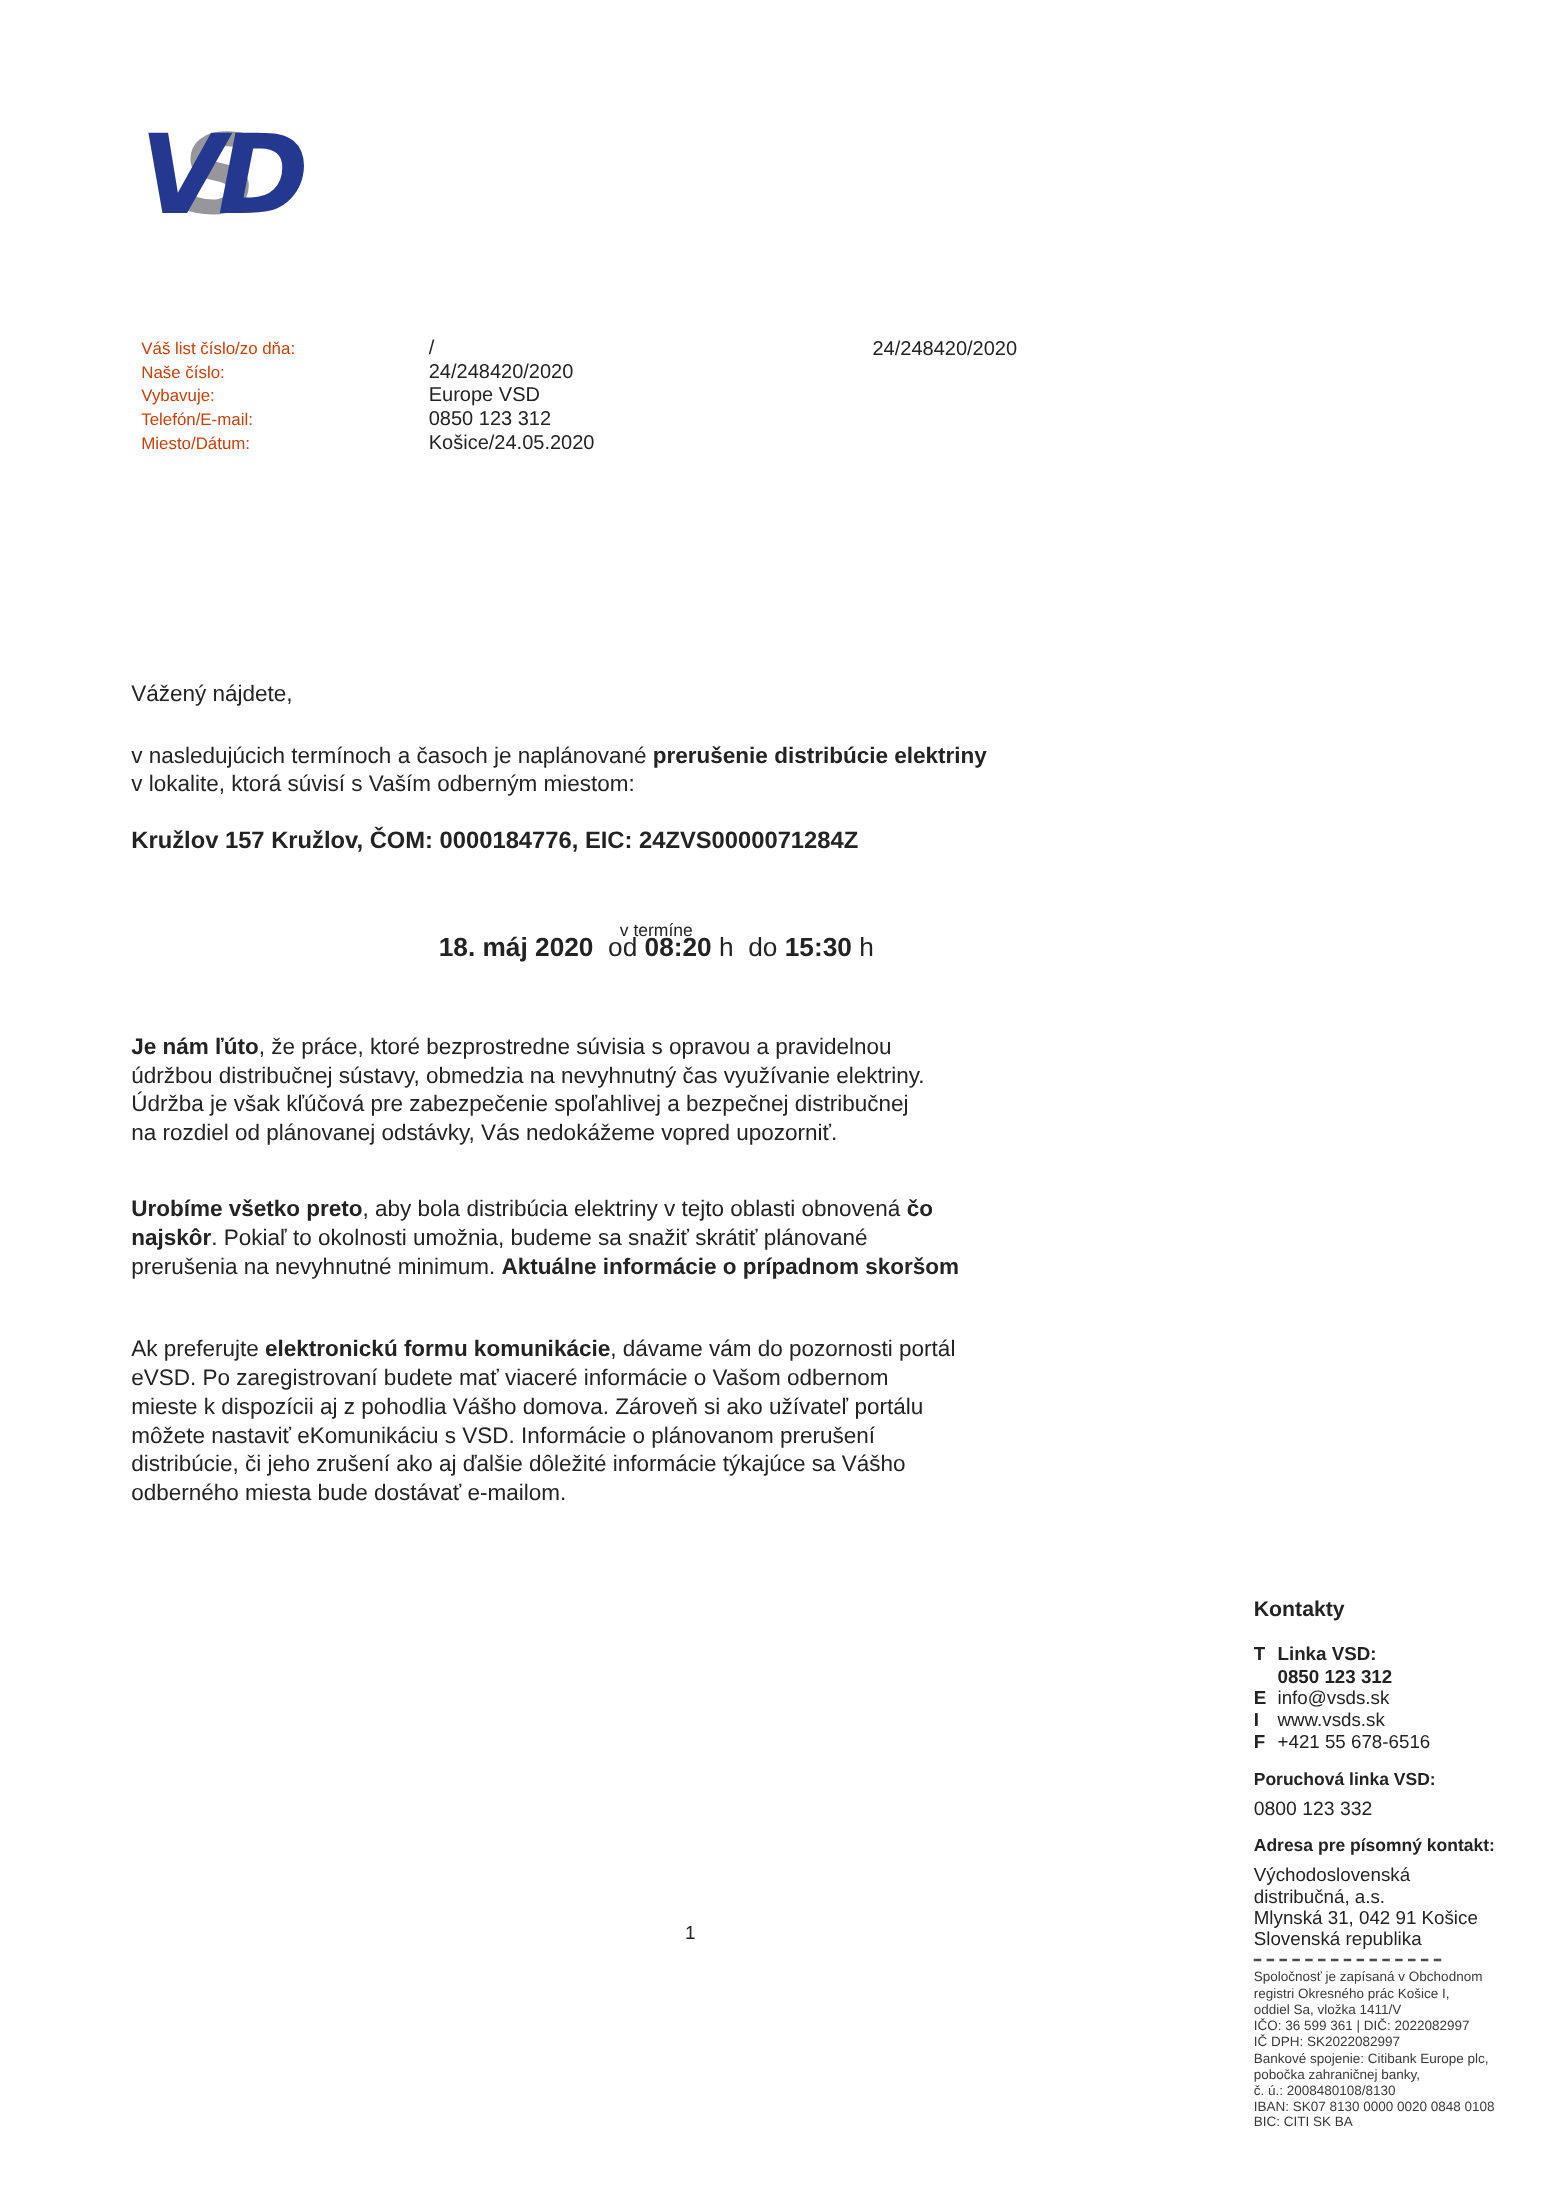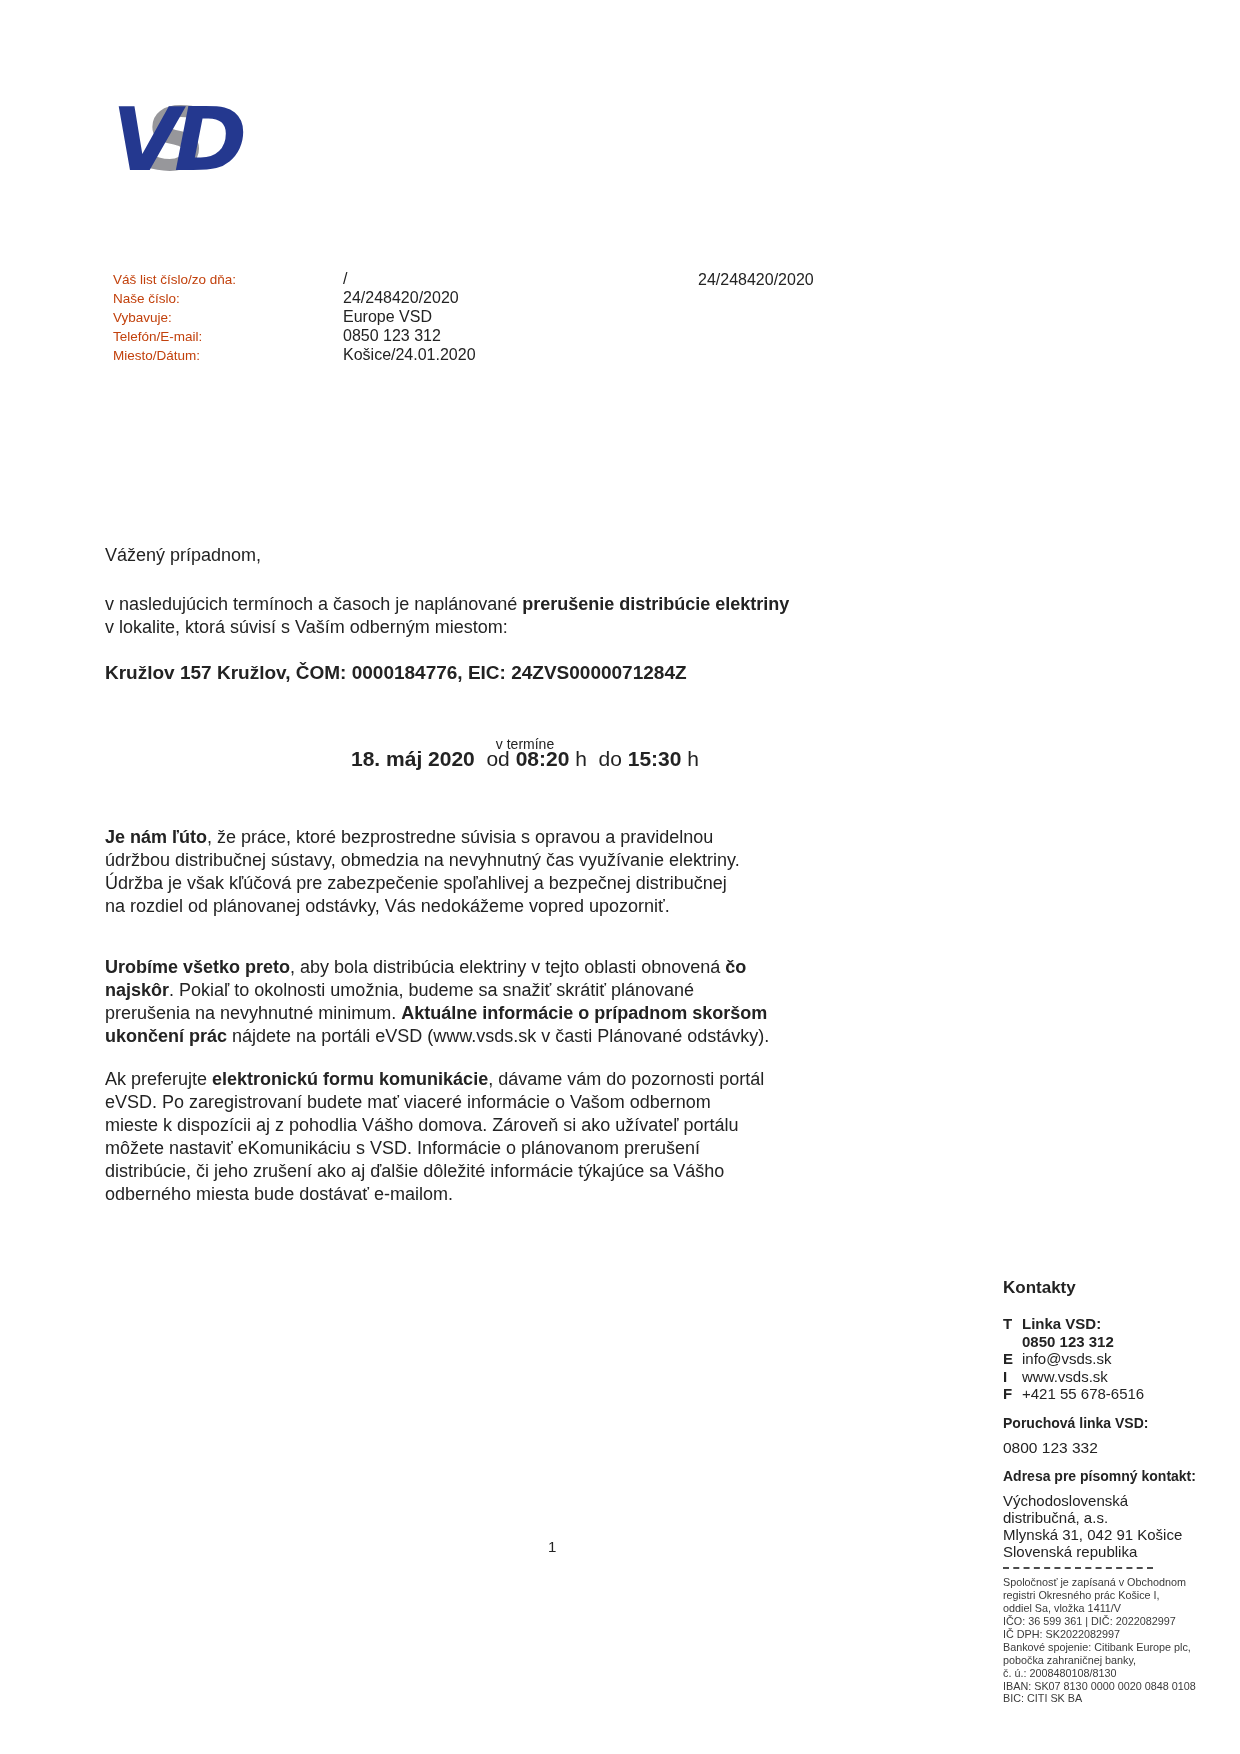--- a/index.html
+++ b/index.html
@@ -81,47 +81,46 @@
         <span class="meta-value">Europe VSD</span>
       </div>
 
       <div class="meta-row">
         <span class="meta-label">Telefón/E-mail:</span>
         <span class="meta-value">0850 123 312</span>
       </div>
 
       <div class="meta-row">
         <span class="meta-label">Miesto/Dátum:</span>
-        <span class="meta-value">Košice/24.01.2020</span>
+        <span class="meta-value">Košice/24.05.2020</span>
       </div>
     </div>
 
   <div class="recipient">
     <div class="recipient-ref">24/248420/2020</div>
   </div>
 
-  <div class="salutation">Vážený prípadnom,</div>
+  <div class="salutation">Vážený nájdete,</div>
   <div class="intro">
       <div class="tline"><span>v nasledujúcich termínoch a časoch je naplánované </span><span class="b">prerušenie distribúcie elektriny</span></div>
       <div class="tline"><span>v lokalite, ktorá súvisí s Vaším odberným miestom:</span></div>
     </div>
   <div class="subject">Kružlov 157 Kružlov, ČOM: 0000184776, EIC: 24ZVS0000071284Z</div>
   <div class="term-label">v termíne</div>
   <div class="term-date"><span class="b">18. máj 2020</span><span>  od </span><span class="b">08:20</span><span> h  do </span><span class="b">15:30</span><span> h</span></div>
   <div class="para1">
       <div class="tline"><span class="b">Je nám ľúto</span><span>, že práce, ktoré bezprostredne súvisia s opravou a pravidelnou</span></div>
       <div class="tline"><span>údržbou distribučnej sústavy, obmedzia na nevyhnutný čas využívanie elektriny.</span></div>
       <div class="tline"><span>Údržba je však kľúčová pre zabezpečenie spoľahlivej a bezpečnej distribučnej</span></div>
       <div class="tline"><span>na rozdiel od plánovanej odstávky, Vás nedokážeme vopred upozorniť.</span></div>
     </div>
   <div class="para2">
       <div class="tline"><span class="b">Urobíme všetko preto</span><span>, aby bola distribúcia elektriny v tejto oblasti obnovená </span><span class="b">čo</span></div>
       <div class="tline"><span class="b">najskôr</span><span>. Pokiaľ to okolnosti umožnia, budeme sa snažiť skrátiť plánované</span></div>
       <div class="tline"><span>prerušenia na nevyhnutné minimum. </span><span class="b">Aktuálne informácie o prípadnom skoršom</span></div>
-      <div class="tline"><span class="b">ukončení prác</span><span> nájdete na portáli eVSD (www.vsds.sk v časti Plánované odstávky).</span></div>
     </div>
   <div class="para3">
       <div class="tline"><span>Ak preferujte </span><span class="b">elektronickú formu komunikácie</span><span>, dávame vám do pozornosti portál</span></div>
       <div class="tline"><span>eVSD. Po zaregistrovaní budete mať viaceré informácie o Vašom odbernom</span></div>
       <div class="tline"><span>mieste k dispozícii aj z pohodlia Vášho domova. Zároveň si ako užívateľ portálu</span></div>
       <div class="tline"><span>môžete nastaviť eKomunikáciu s VSD. Informácie o plánovanom prerušení</span></div>
       <div class="tline"><span>distribúcie, či jeho zrušení ako aj ďalšie dôležité informácie týkajúce sa Vášho</span></div>
       <div class="tline"><span>odberného miesta bude dostávať e-mailom.</span></div>
     </div>
 

